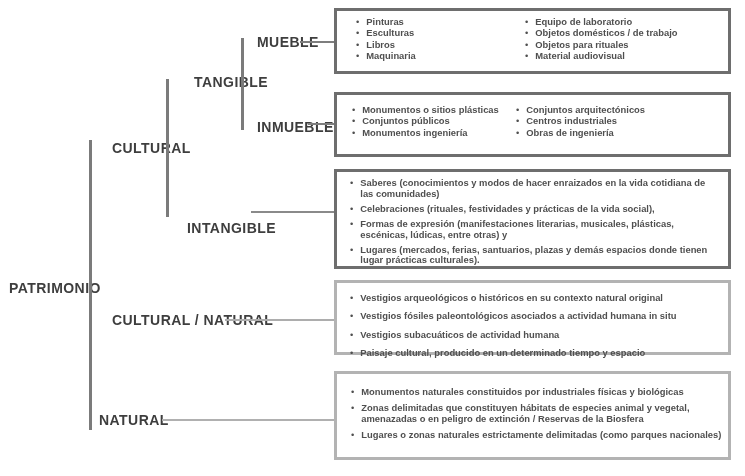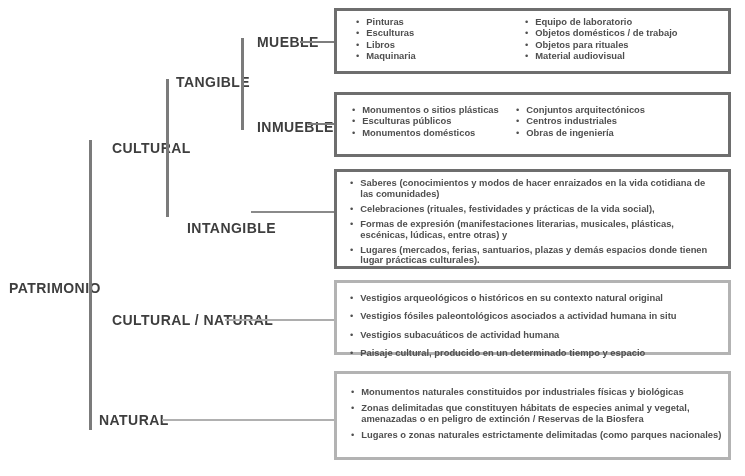--- a/index.html
+++ b/index.html
@@ -9,21 +9,21 @@
   }
 
   
   .label {
     position:absolute; transform:translateY(-50%);
     font-size:14px; font-weight:bold; letter-spacing:0.45px;
     color:#3e3e3e; white-space:nowrap;
   }
   #lbl-patrimonio       { left:9px;   top:288px; }
   #lbl-cultural         { left:112px; top:148px; }
-  #lbl-tangible         { left:176px; top:82px;  }
+  #lbl-tangible         { left:194px; top:82px;  }
   #lbl-mueble           { left:257px; top:42px;  }
   #lbl-inmueble         { left:257px; top:127px; }
   #lbl-intangible       { left:187px; top:228px; }
   #lbl-cultural-natural { left:112px; top:320px; }
   #lbl-natural          { left:99px; top:420px; }
 
   
   .vbar { position:absolute; width:3px; background:#7b7b7b; }
   #bar-root     { left:89px;  top:140px; height:290px; }
   #bar-cultural { left:166px; top:79px;  height:138px; }
@@ -135,25 +135,25 @@
 
   <div class="box dark" id="box-inmueble">
     <div class="cols">
       <ul class="blist col1">
         <li>
             <span class="blt">•</span>
             <span class="itxt">Monumentos o sitios plásticas</span>
           </li>
         <li>
             <span class="blt">•</span>
-            <span class="itxt">Esculturas públicos</span>
-          </li>
-        <li>
-            <span class="blt">•</span>
-            <span class="itxt">Monumentos domésticos</span>
+            <span class="itxt">Conjuntos públicos</span>
+          </li>
+        <li>
+            <span class="blt">•</span>
+            <span class="itxt">Monumentos ingeniería</span>
           </li>
       </ul>
       <ul class="blist col2">
         <li>
             <span class="blt">•</span>
             <span class="itxt">Conjuntos arquitectónicos</span>
           </li>
         <li>
             <span class="blt">•</span>
             <span class="itxt">Centros industriales</span>

